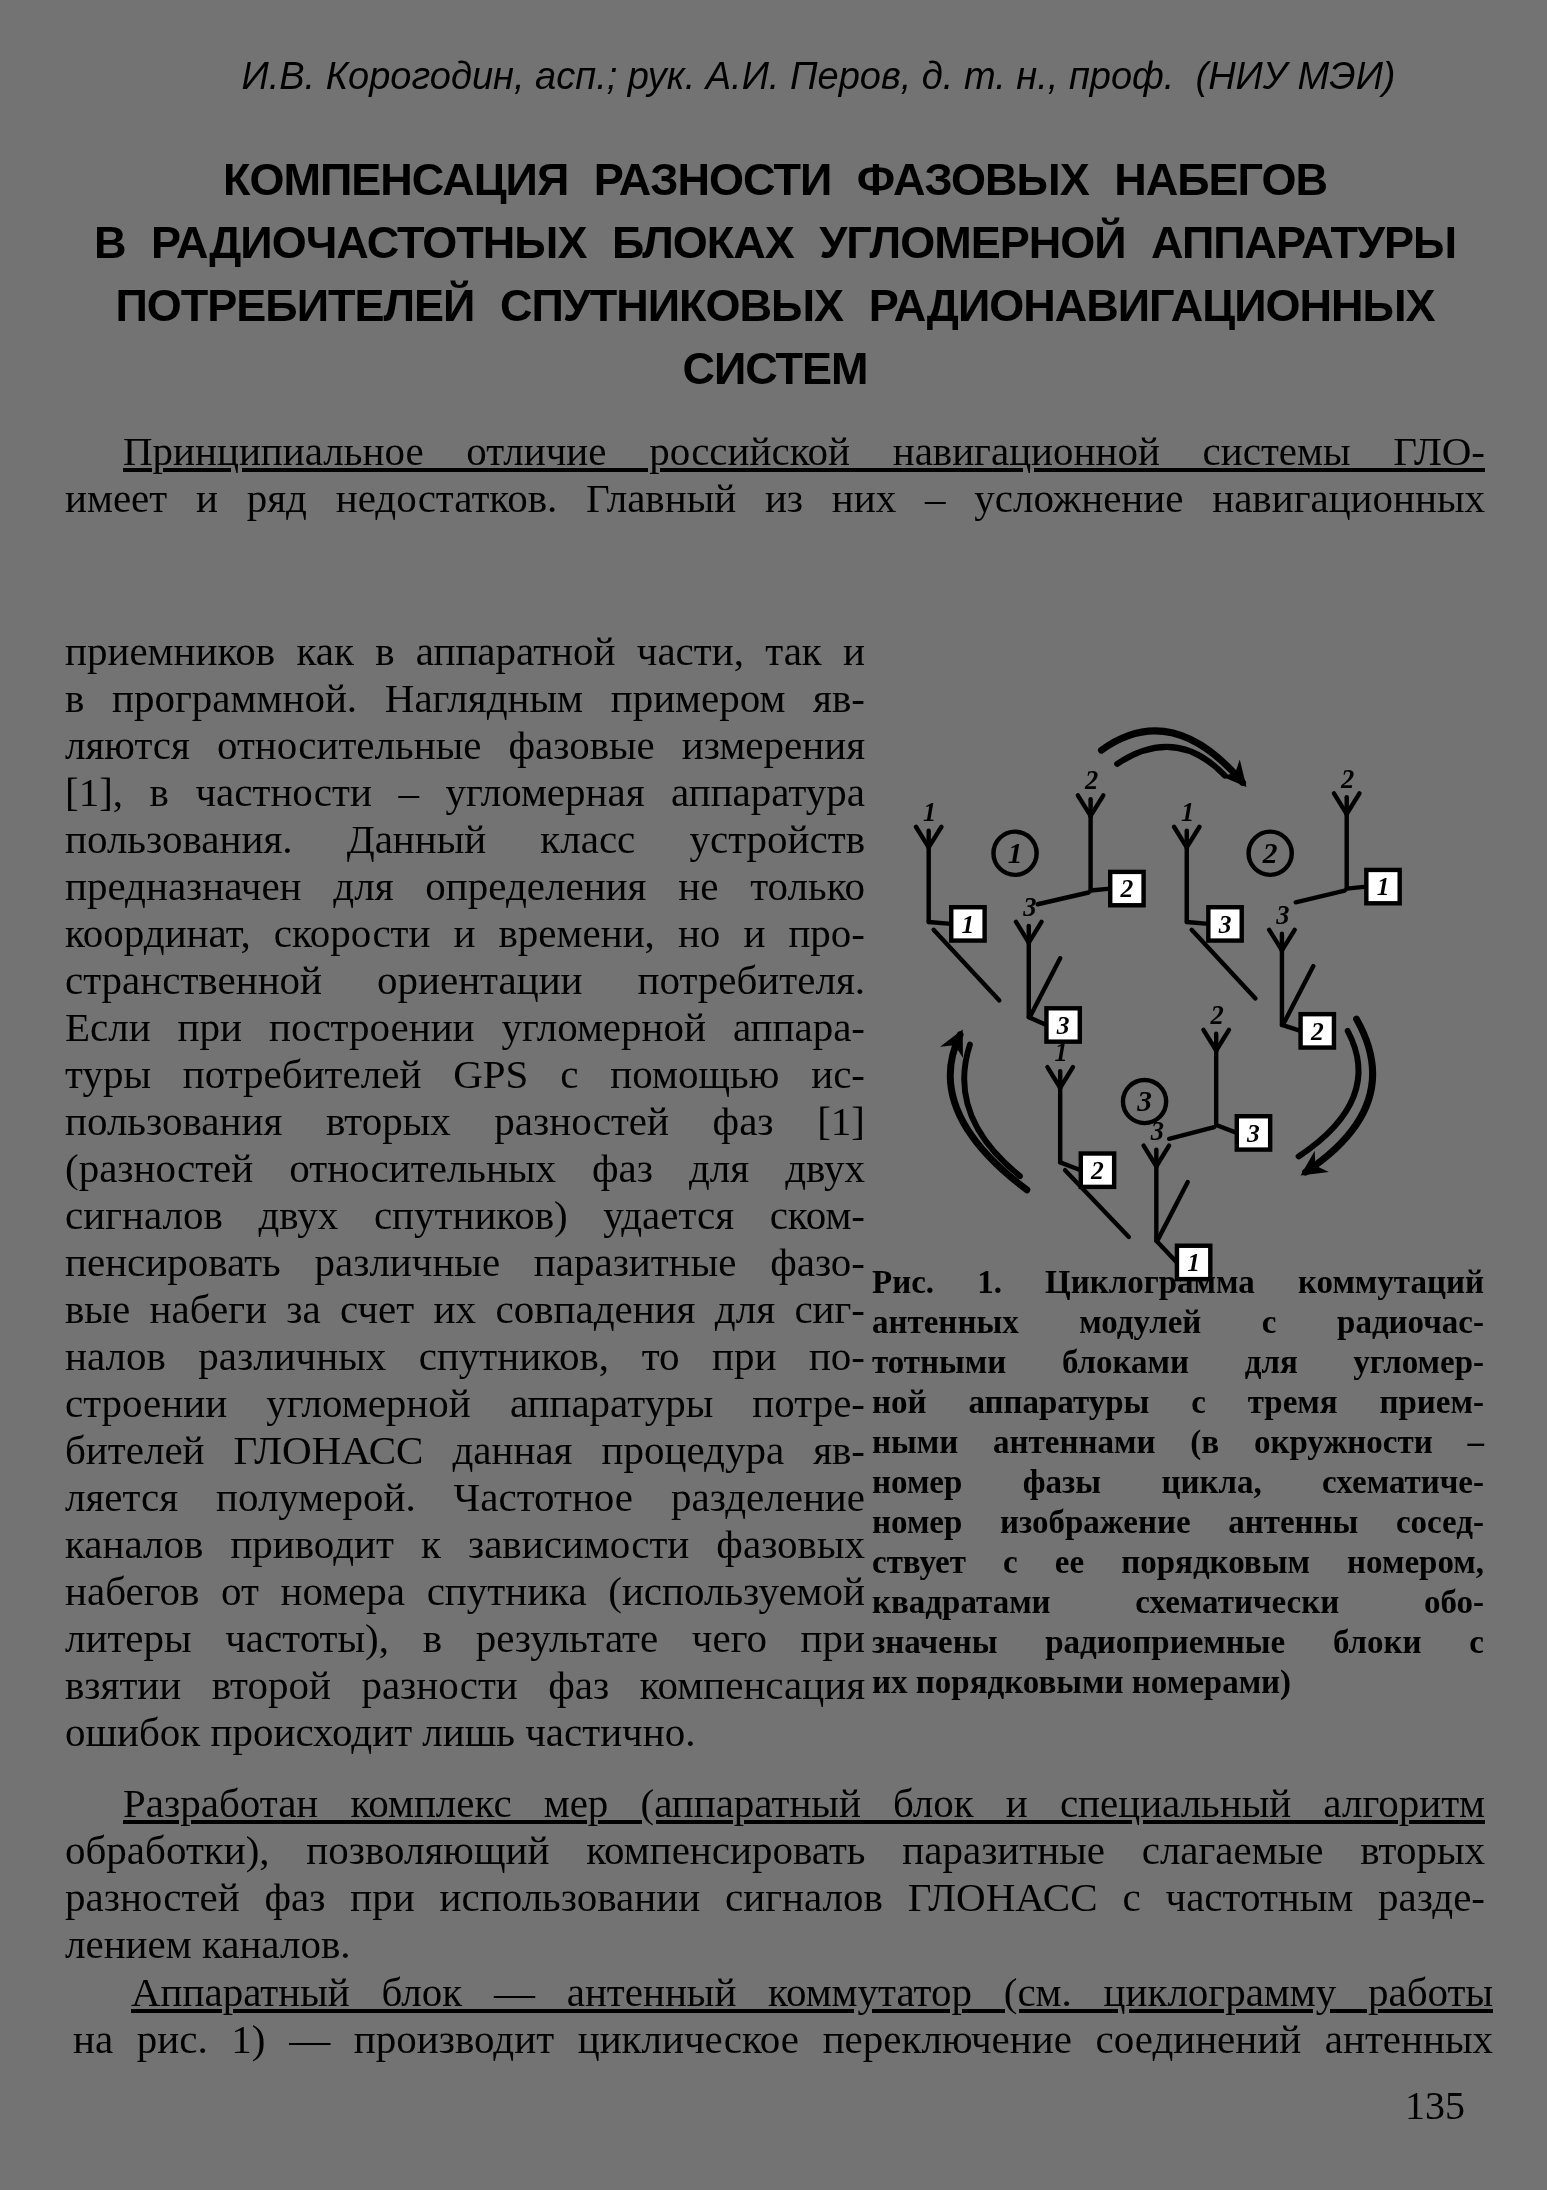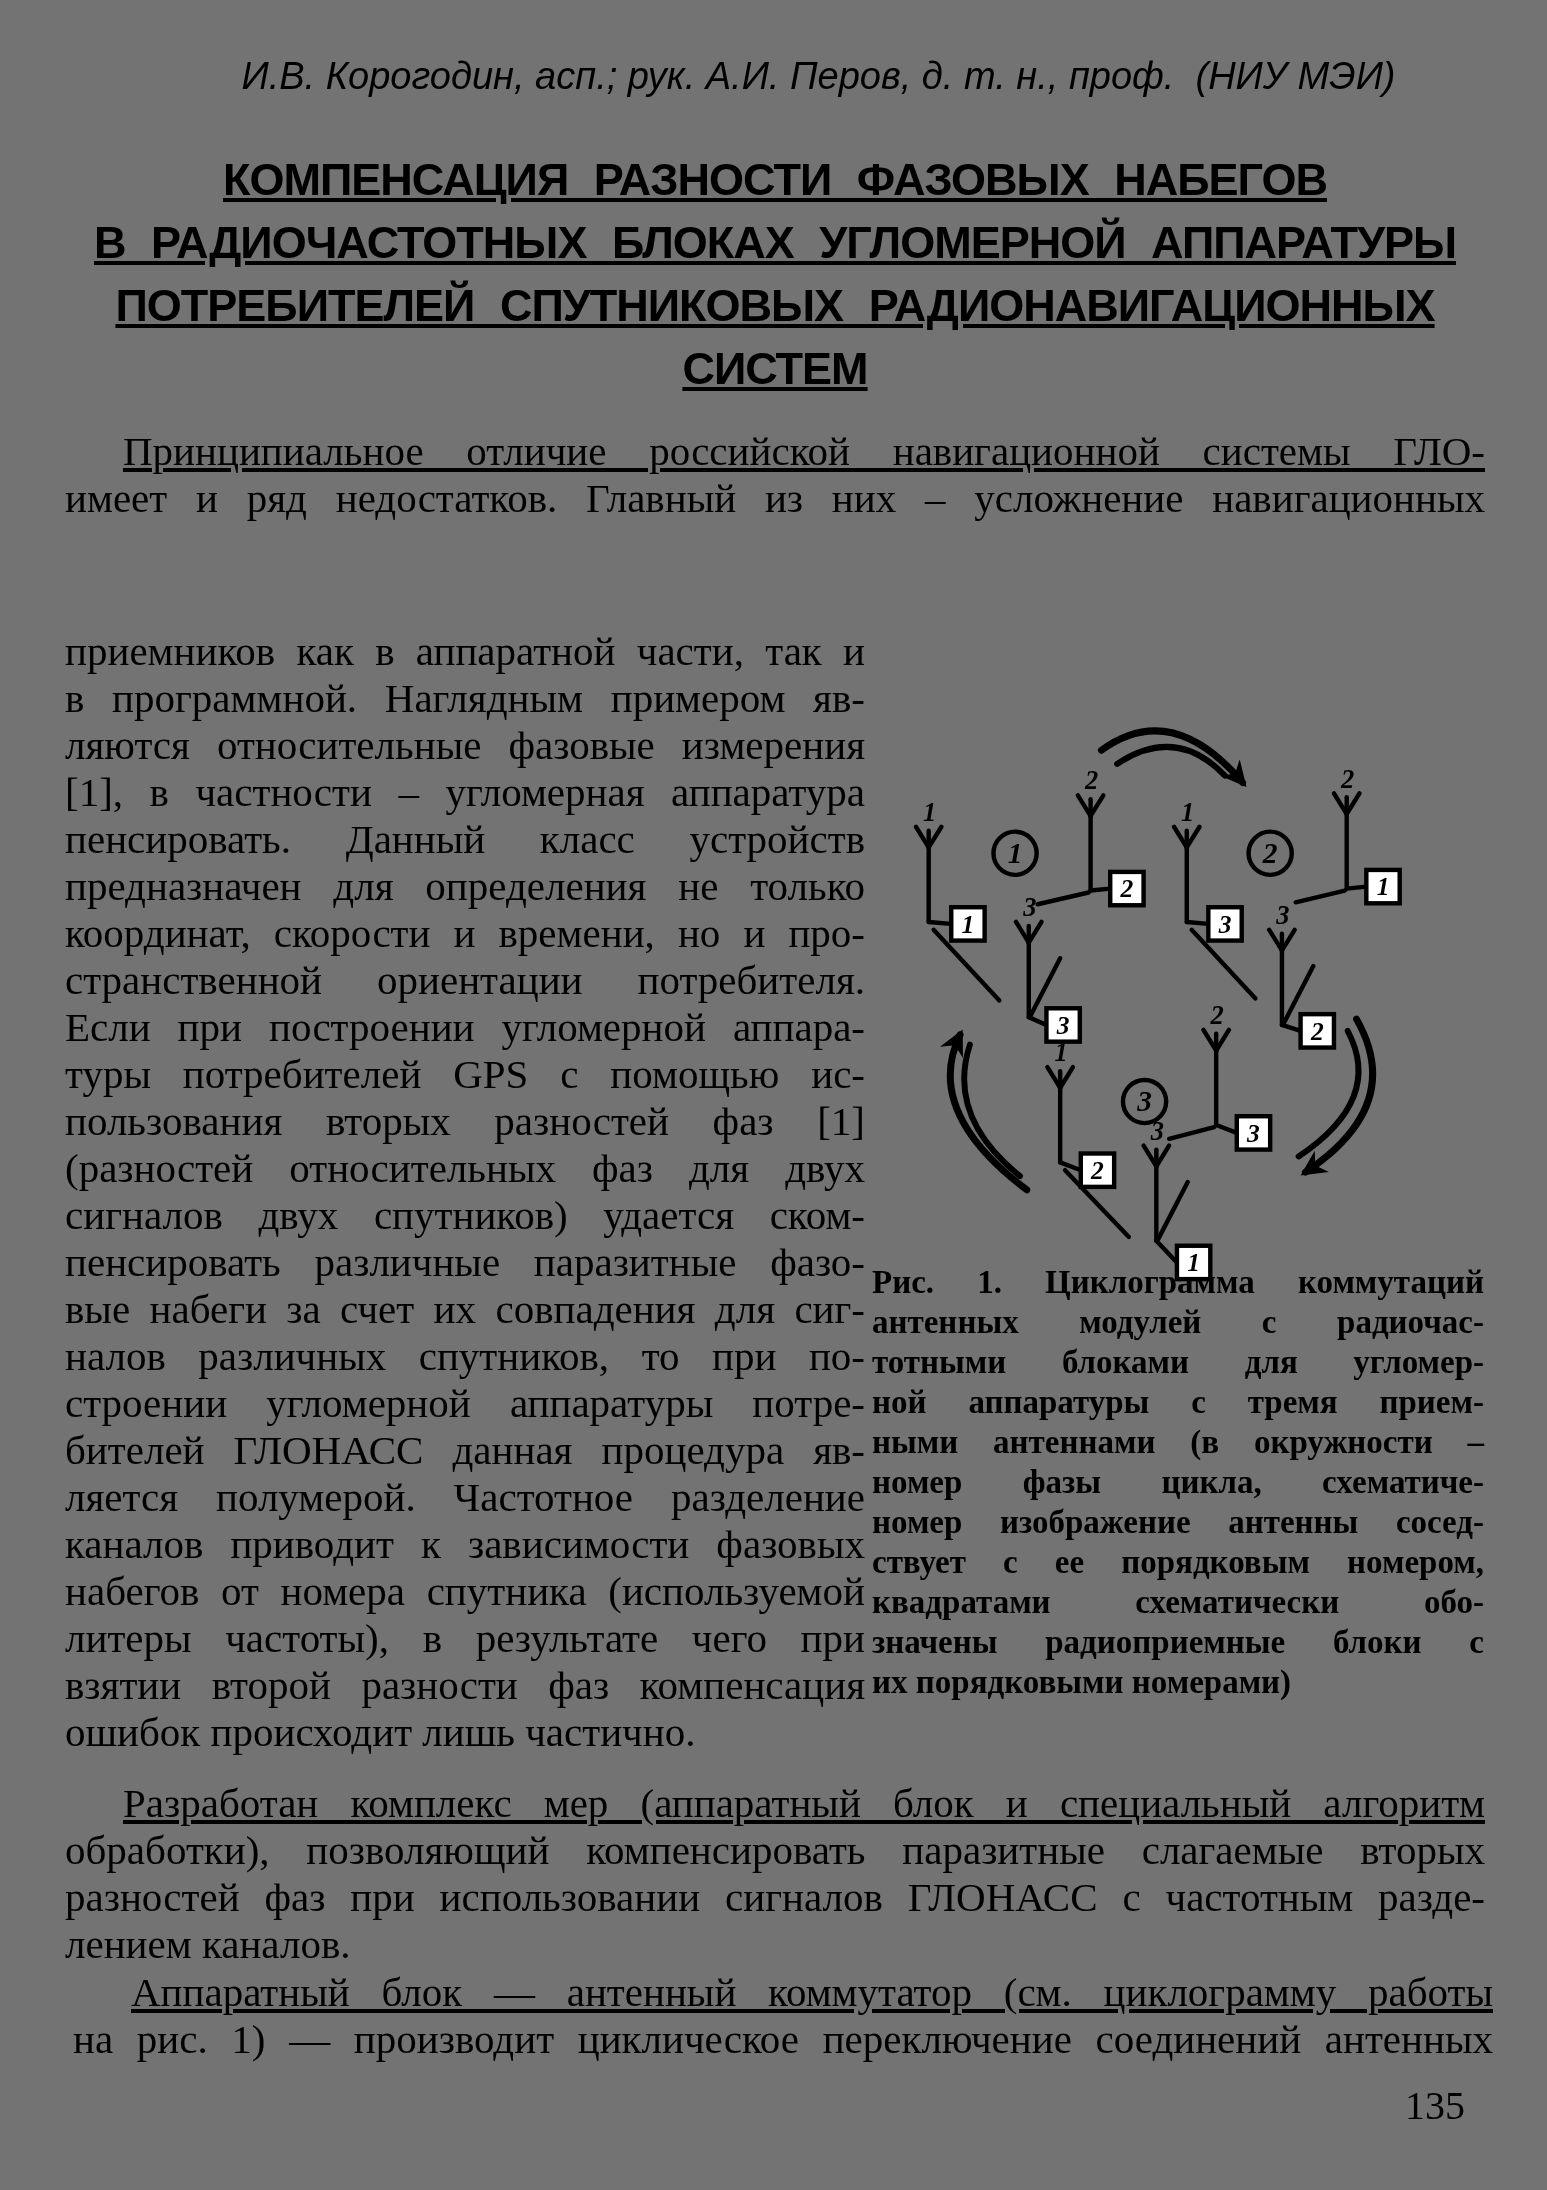--- a/index.html
+++ b/index.html
@@ -19,21 +19,21 @@
     font-size:38px;line-height:44px;
     white-space:pre-wrap;
   }
   .title{
     position:absolute;left:65px;width:1420px;top:148px;
     font-family:"Liberation Sans",sans-serif;
     font-weight:bold;
     font-size:45px;line-height:63px;
     letter-spacing:-1px;word-spacing:14px;
   }
-  .title .line{text-align:left;text-align-last:center;text-decoration:underline;}
+  .title .line{text-align:left;text-align-last:center;}
   .textblock{
     position:absolute;
     font-size:41px;line-height:47px;
   }
   .line{text-align:justify;text-align-last:justify;}
   .line.para-end{text-align-last:left;}
   .line.indent{text-indent:58px;text-decoration:underline;}
   #para1{left:65px;width:1420px;top:428px;}
   #column{left:65px;width:800px;top:628px;}
   #para2{left:65px;width:1420px;top:1780px;}
@@ -67,21 +67,21 @@
   <div class="textblock" id="para1">
       <div class="line indent">Принципиальное отличие российской навигационной системы ГЛО-</div>
       <div class="line">имеет и ряд недостатков. Главный из них – усложнение навигационных</div>
     </div>
 
   <div class="textblock" id="column">
       <div class="line">приемников как в аппаратной части, так и</div>
       <div class="line">в программной. Наглядным примером яв-</div>
       <div class="line">ляются относительные фазовые измерения</div>
       <div class="line">[1], в частности – угломерная аппаратура</div>
-      <div class="line">пенсировать. Данный класс устройств</div>
+      <div class="line">пользования. Данный класс устройств</div>
       <div class="line">предназначен для определения не только</div>
       <div class="line">координат, скорости и времени, но и про-</div>
       <div class="line">странственной ориентации потребителя.</div>
       <div class="line">Если при построении угломерной аппара-</div>
       <div class="line">туры потребителей GPS с помощью ис-</div>
       <div class="line">пользования вторых разностей фаз [1]</div>
       <div class="line">(разностей относительных фаз для двух</div>
       <div class="line">сигналов двух спутников) удается ском-</div>
       <div class="line">пенсировать различные паразитные фазо-</div>
       <div class="line">вые набеги за счет их совпадения для сиг-</div>

